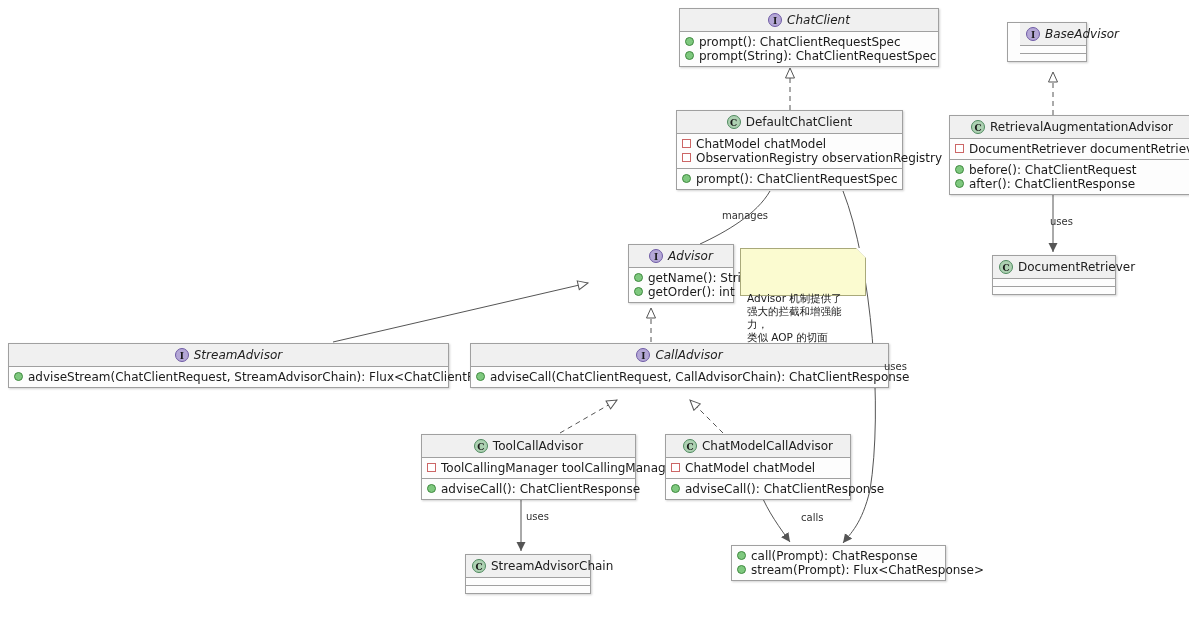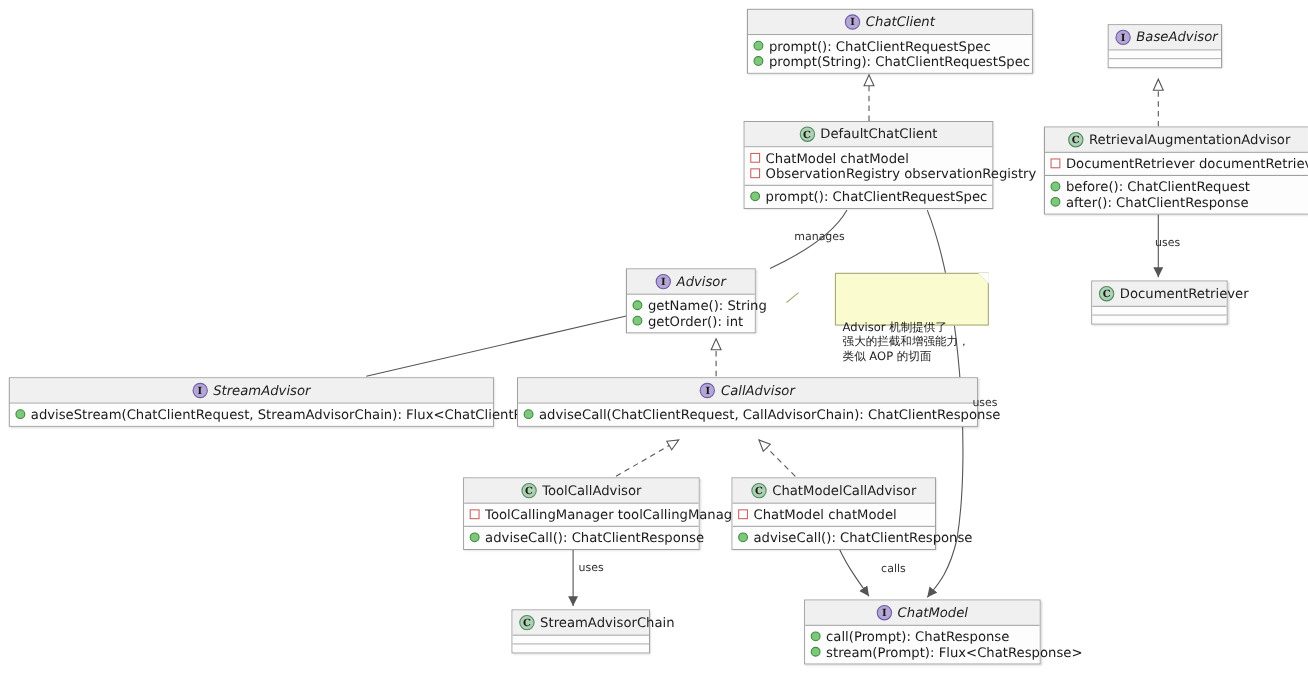--- a/index.html
+++ b/index.html
@@ -193,21 +193,21 @@
   <div class="node" style="left:679px; top:8px; width:260px;">
     <div class="hdr iface">
       <span class="stereo i">I</span><span class="tname">ChatClient</span>
     </div>
     <div class="compartment">
       <div class="member"><span class="dot pub"></span><span>prompt(): ChatClientRequestSpec</span></div>
       <div class="member"><span class="dot pub"></span><span>prompt(String): ChatClientRequestSpec</span></div>
     </div>
   </div>
 
-  <div class="node" style="left:1007px; top:22px; width:104px;">
+  <div class="node" style="left:1007px; top:22px; width:80px;padding-left:12px;">
     <div class="hdr iface">
       <span class="stereo i">I</span><span class="tname">BaseAdvisor</span>
     </div>
     <div class="compartment empty"></div>
     <div class="compartment empty"></div>
   </div>
 
   <div class="node" style="left:676px; top:110px; width:227px;">
     <div class="hdr">
       <span class="stereo c">C</span><span class="tname">DefaultChatClient</span>
@@ -235,21 +235,21 @@
   </div>
 
   <div class="node" style="left:992px; top:255px; width:124px;">
     <div class="hdr">
       <span class="stereo c">C</span><span class="tname">DocumentRetriever</span>
     </div>
     <div class="compartment empty"></div>
     <div class="compartment empty"></div>
   </div>
 
-  <div class="node" style="left:569px; top:244px; width:118px;">
+  <div class="node" style="left:628px; top:244px; width:106px;">
     <div class="hdr iface">
       <span class="stereo i">I</span><span class="tname">Advisor</span>
     </div>
     <div class="compartment">
       <div class="member"><span class="dot pub"></span><span>getName(): String</span></div>
       <div class="member"><span class="dot pub"></span><span>getOrder(): int</span></div>
     </div>
   </div>
 
   <div class="node" style="left:8px; top:343px; width:441px;">
@@ -296,30 +296,27 @@
 
   <div class="node" style="left:465px; top:554px; width:126px;">
     <div class="hdr">
       <span class="stereo c">C</span><span class="tname">StreamAdvisorChain</span>
     </div>
     <div class="compartment empty"></div>
     <div class="compartment empty"></div>
   </div>
 
   <div class="node" style="left:731px; top:545px; width:215px;">
-    <div class="hdr iface">
-      <span class="stereo i">I</span><span class="tname">ChatModel</span>
-    </div>
     <div class="compartment">
       <div class="member"><span class="dot pub"></span><span>call(Prompt): ChatResponse</span></div>
       <div class="member"><span class="dot pub"></span><span>stream(Prompt): Flux&lt;ChatResponse&gt;</span></div>
     </div>
   </div>
 
-  <div class="note" style="left:759px; top:248px; width:140px; height:48px;">
+  <div class="note" style="left:740px; top:248px; width:126px; height:48px;">
     <span class="foldline"></span>
     <span class="fold"></span>
     <span>Advisor 机制提供了
 强大的拦截和增强能力，
 类似 AOP 的切面</span>
   </div>
 
   <div class="edge-label" style="left:722px; top:210px;">manages</div>
   <div class="edge-label" style="left:1050px; top:216px;">uses</div>
   <div class="edge-label" style="left:884px; top:361px;">uses</div>

